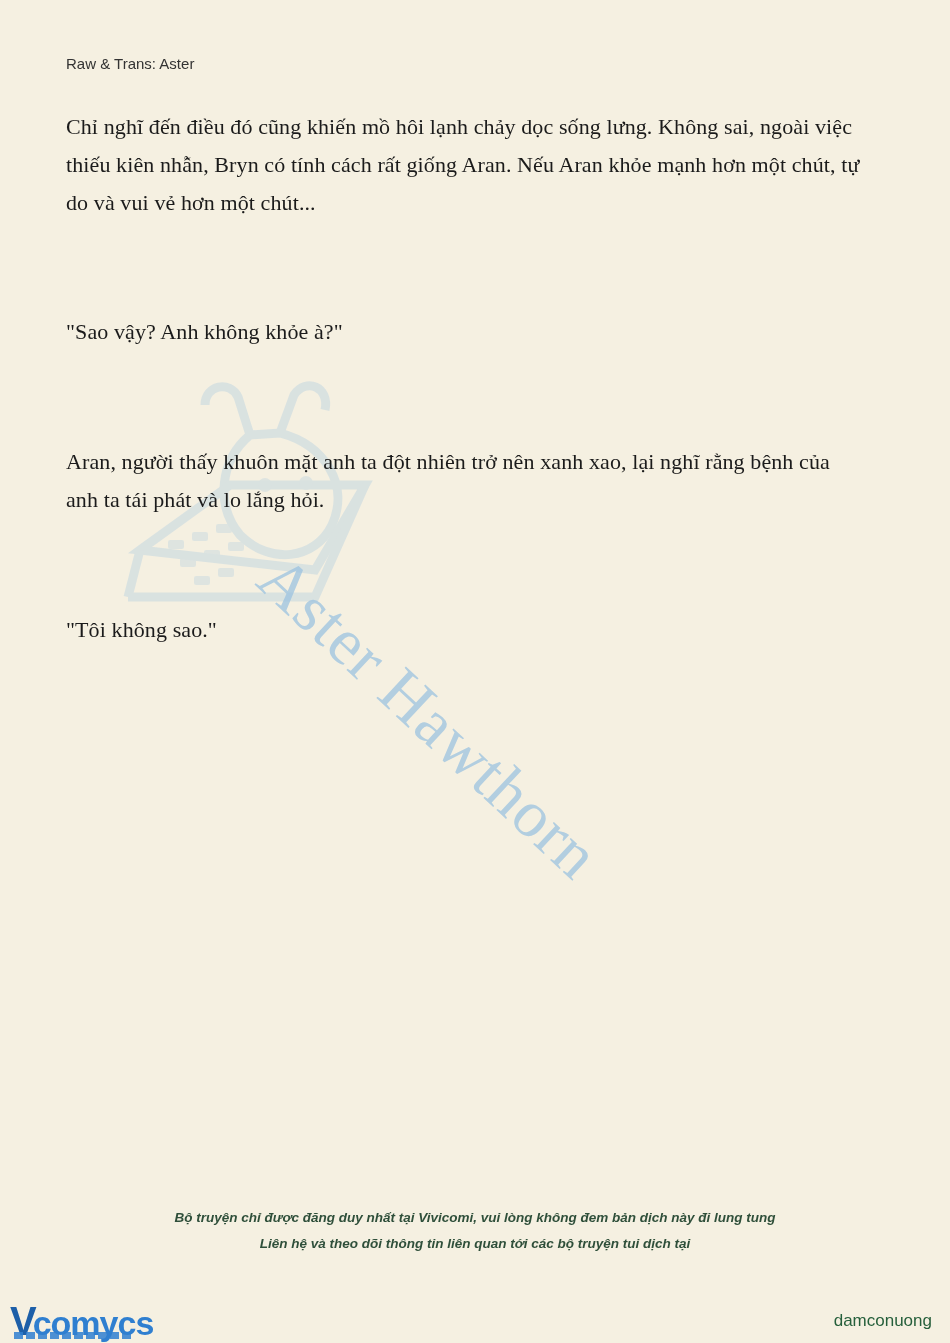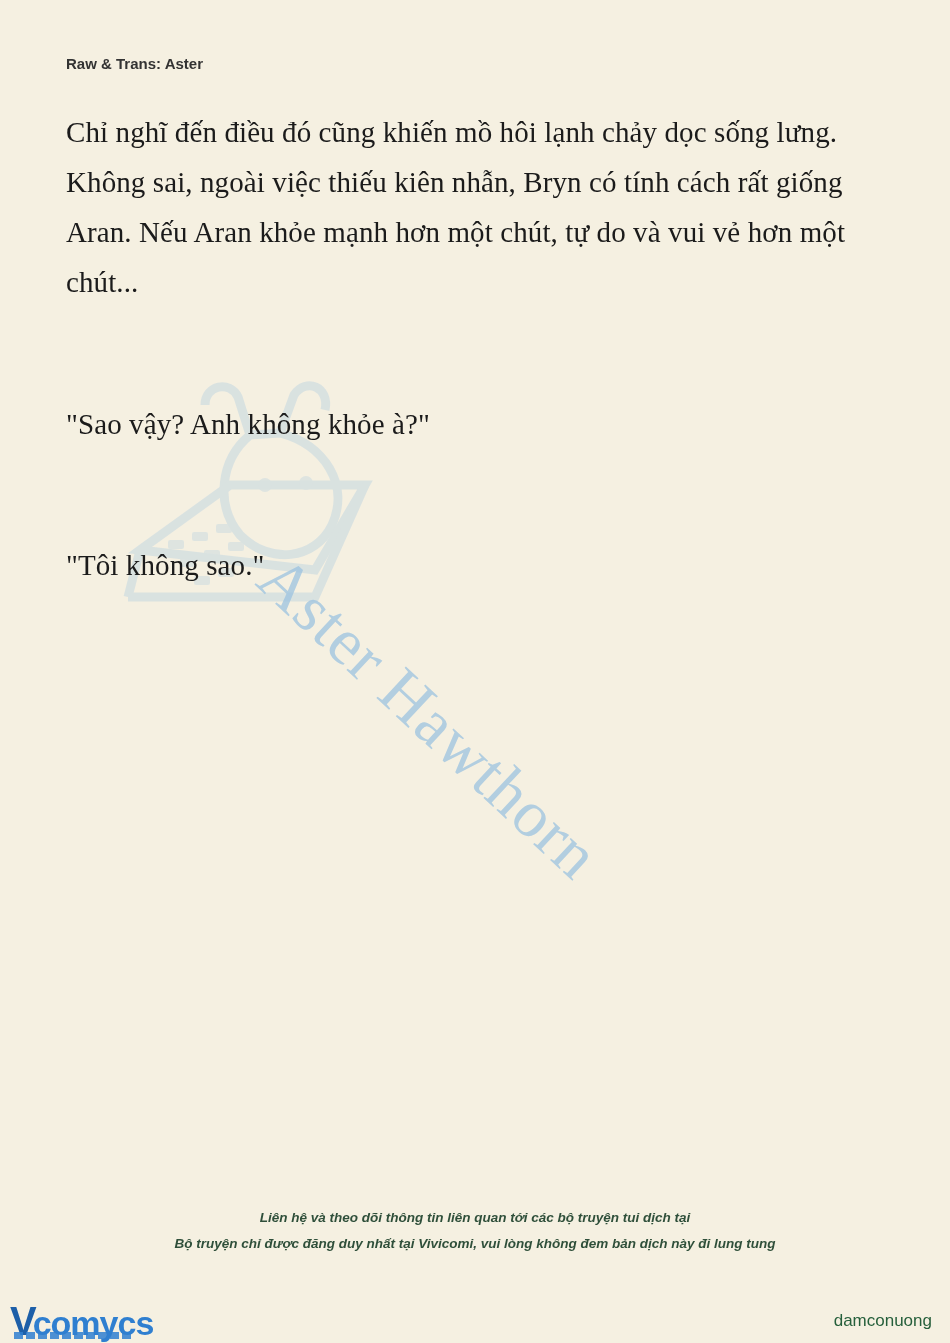--- a/index.html
+++ b/index.html
@@ -53,36 +53,36 @@
     letter-spacing: 1px;
   }
 
   
   .credit {
     position: absolute;
     left: 66px;
     top: 55px;
     font-family: "Liberation Sans", sans-serif;
     font-size: 15px;
-    font-weight: bold;
+    font-weight: normal;
     color: #333333;
     z-index: 3;
   }
 
   
   .content {
     position: absolute;
     left: 66px;
     top: 108px;
     width: 800px;
     z-index: 3;
   }
   .para {
     font-family: "Liberation Serif", serif;
-    font-size: 29px;
+    font-size: 22px;
     line-height: 1.72;
     color: #1b1b1b;
     margin: 0 0 62px 0;
     letter-spacing: 0.1px;
   }
   .para.spaced-lg {
     margin-bottom: 92px;
   }
 
   
@@ -190,26 +190,27 @@
       </g>
     </svg>
     <div class="wm-text">Aster Hawthorn</div>
   </div>
 
   <div class="credit">Raw &amp; Trans: Aster</div>
 
   <div class="content">
     <p class="para spaced-lg">Chỉ nghĩ đến điều đó cũng khiến mồ hôi lạnh chảy dọc sống lưng. Không sai, ngoài việc thiếu kiên nhẫn, Bryn có tính cách rất giống Aran. Nếu Aran khỏe mạnh hơn một chút, tự do và vui vẻ hơn một chút...</p>
     <p class="para spaced-lg">"Sao vậy? Anh không khỏe à?"</p>
+    <p class="para spaced-lg">Aran, người thấy khuôn mặt anh ta đột nhiên trở nên xanh xao, lại nghĩ rằng bệnh của anh ta tái phát và lo lắng hỏi.</p>
     <p class="para">"Tôi không sao."</p>
   </div>
 
   <div class="footer-note">
+    <div>Bộ truyện chỉ được đăng duy nhất tại Vivicomi, vui lòng không đem bản dịch này đi lung tung</div>
     <div>Liên hệ và theo dõi thông tin liên quan tới các bộ truyện tui dịch tại</div>
-    <div>Bộ truyện chỉ được đăng duy nhất tại Vivicomi, vui lòng không đem bản dịch này đi lung tung</div>
   </div>
 
   <div class="bottom-bar">
     <div class="brand">
       <span class="brand-v">V</span>
       <span class="brand-rest">comycs</span>
       <span class="brand-dots">
         <i></i>
           <i></i>
           <i></i>

